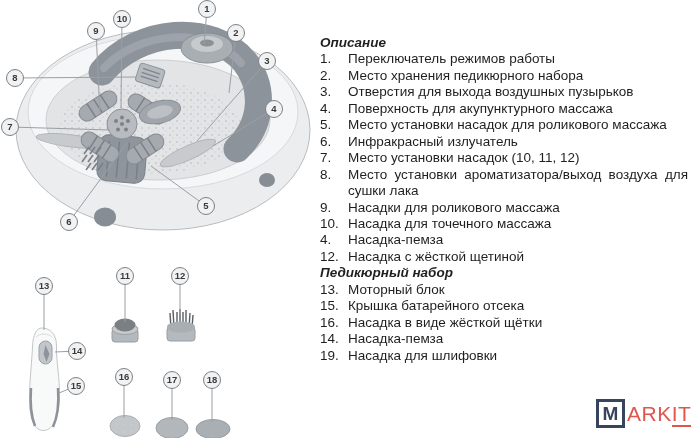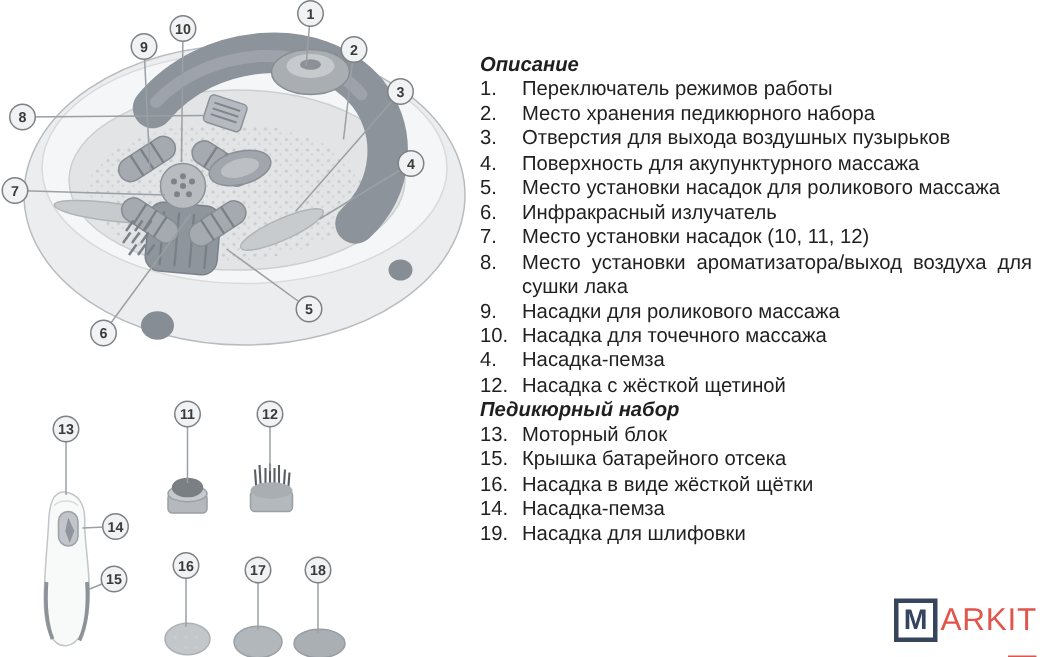--- a/index.html
+++ b/index.html
@@ -13,21 +13,21 @@
   .heading{font-weight:bold;font-style:italic;}
   .item{display:flex;}
   .item .num{flex:0 0 28px;}
   .item .txt{flex:1;text-align:justify;}
 
   .logo{position:absolute;left:596px;top:399px;display:flex;align-items:center;gap:2px;}
   .logo-box{width:23px;height:23px;border:3px solid #36445e;display:flex;
             align-items:center;justify-content:center;font-weight:bold;font-size:19px;
             color:#36445e;background:#ffffff;}
   .logo-text{font-size:21px;letter-spacing:0.5px;color:#e0564c;}
-  .logo-underline{border-bottom:2px solid #ec4899;padding-bottom:12px;}
+  .logo-underline{border-bottom:2px solid #ec4899;padding-bottom:0px;}
 
   .callout-line{stroke:#9aa0a5;stroke-width:1;}
   .callout-circle{fill:#f1f2f3;stroke:#7d8185;stroke-width:1;}
   .callout-num{font-family:"Liberation Sans",sans-serif;font-size:9.5px;font-weight:bold;
                fill:#3a3a3a;text-anchor:middle;}
   .rib{stroke:#7a8086;stroke-width:1.5;}
 </style>
 </head>
 <body>
 

